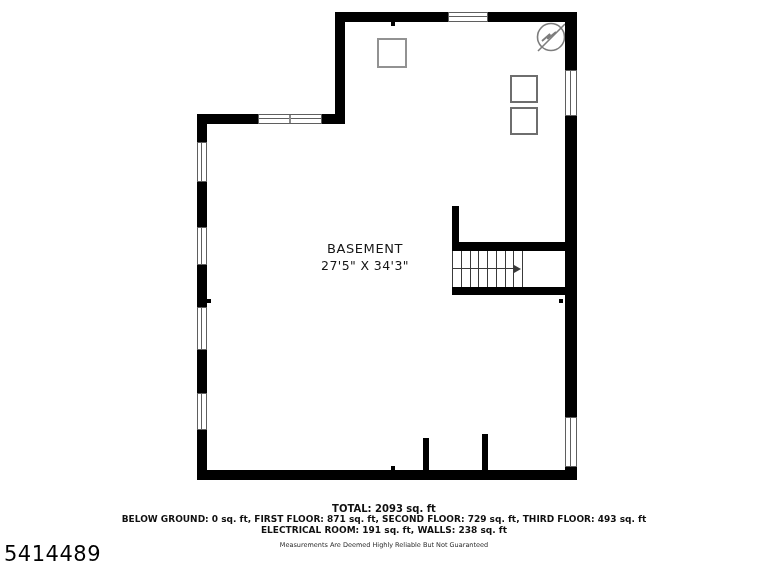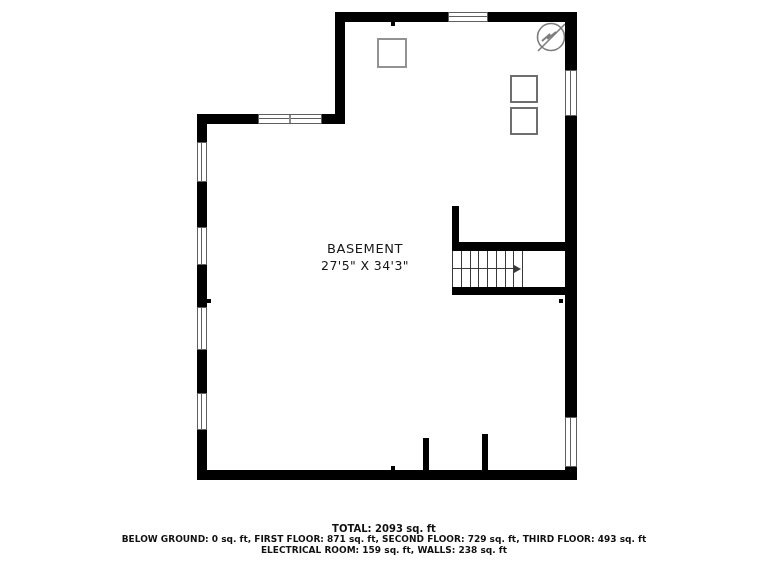--- a/index.html
+++ b/index.html
@@ -22,21 +22,21 @@
   }
   .arrow-shaft { position:absolute; height:1px; background:#3a3a3a; }
   .arrow-head {
     position:absolute; width:0; height:0;
     border-left:7px solid #3a3a3a; border-top:4px solid transparent; border-bottom:4px solid transparent;
   }
   .room-label { position:absolute; left:255px; top:241px; width:220px; text-align:center; color:#161616; }
   .room-label .name { font-size:13px; letter-spacing:0.6px; }
   .room-label .dims { font-size:12.5px; margin-top:2px; letter-spacing:0.4px; }
   .symbol { position:absolute; left:534px; top:20px; width:34px; height:34px; }
-  .footer { position:absolute; left:0; right:0; top:523px; text-align:center; color:#101010; }
+  .footer { position:absolute; left:0; right:0; top:503px; text-align:center; color:#101010; }
   .footer .total { font-size:10px; font-weight:bold; line-height:11px; }
   .footer .line { font-size:9px; line-height:10.5px;font-weight:bold; }
   .footer .disclaimer { font-size:6.5px; margin-top:6px; color:#2a2a2a; }
   .listing-id { position:absolute; left:4px; top:542px; font-size:21px; color:#000000; letter-spacing:0.5px; }
 </style>
 </head>
 <body>
 
 <div class="canvas">
 
@@ -99,17 +99,19 @@
   <div class="dot" style="left:391px; top:466px;"></div>
 
   <div class="room-label">
     <div class="name">BASEMENT</div>
     <div class="dims">27'5" X 34'3"</div>
   </div>
 
   <div class="footer">
     <div class="total">TOTAL: 2093 sq. ft</div>
     <div class="line">BELOW GROUND: 0 sq. ft, FIRST FLOOR: 871 sq. ft, SECOND FLOOR: 729 sq. ft, THIRD FLOOR: 493 sq. ft</div>
-    <div class="line">ELECTRICAL ROOM: 159 sq. ft, WALLS: 238 sq. ft</div>
+    <div class="line">ELECTRICAL ROOM: 191 sq. ft, WALLS: 238 sq. ft</div>
+    <div class="disclaimer">Measurements Are Deemed Highly Reliable But Not Guaranteed</div>
   </div>
 
+  <div class="listing-id">5414489</div>
 
 </div>
 
 </body></html>

